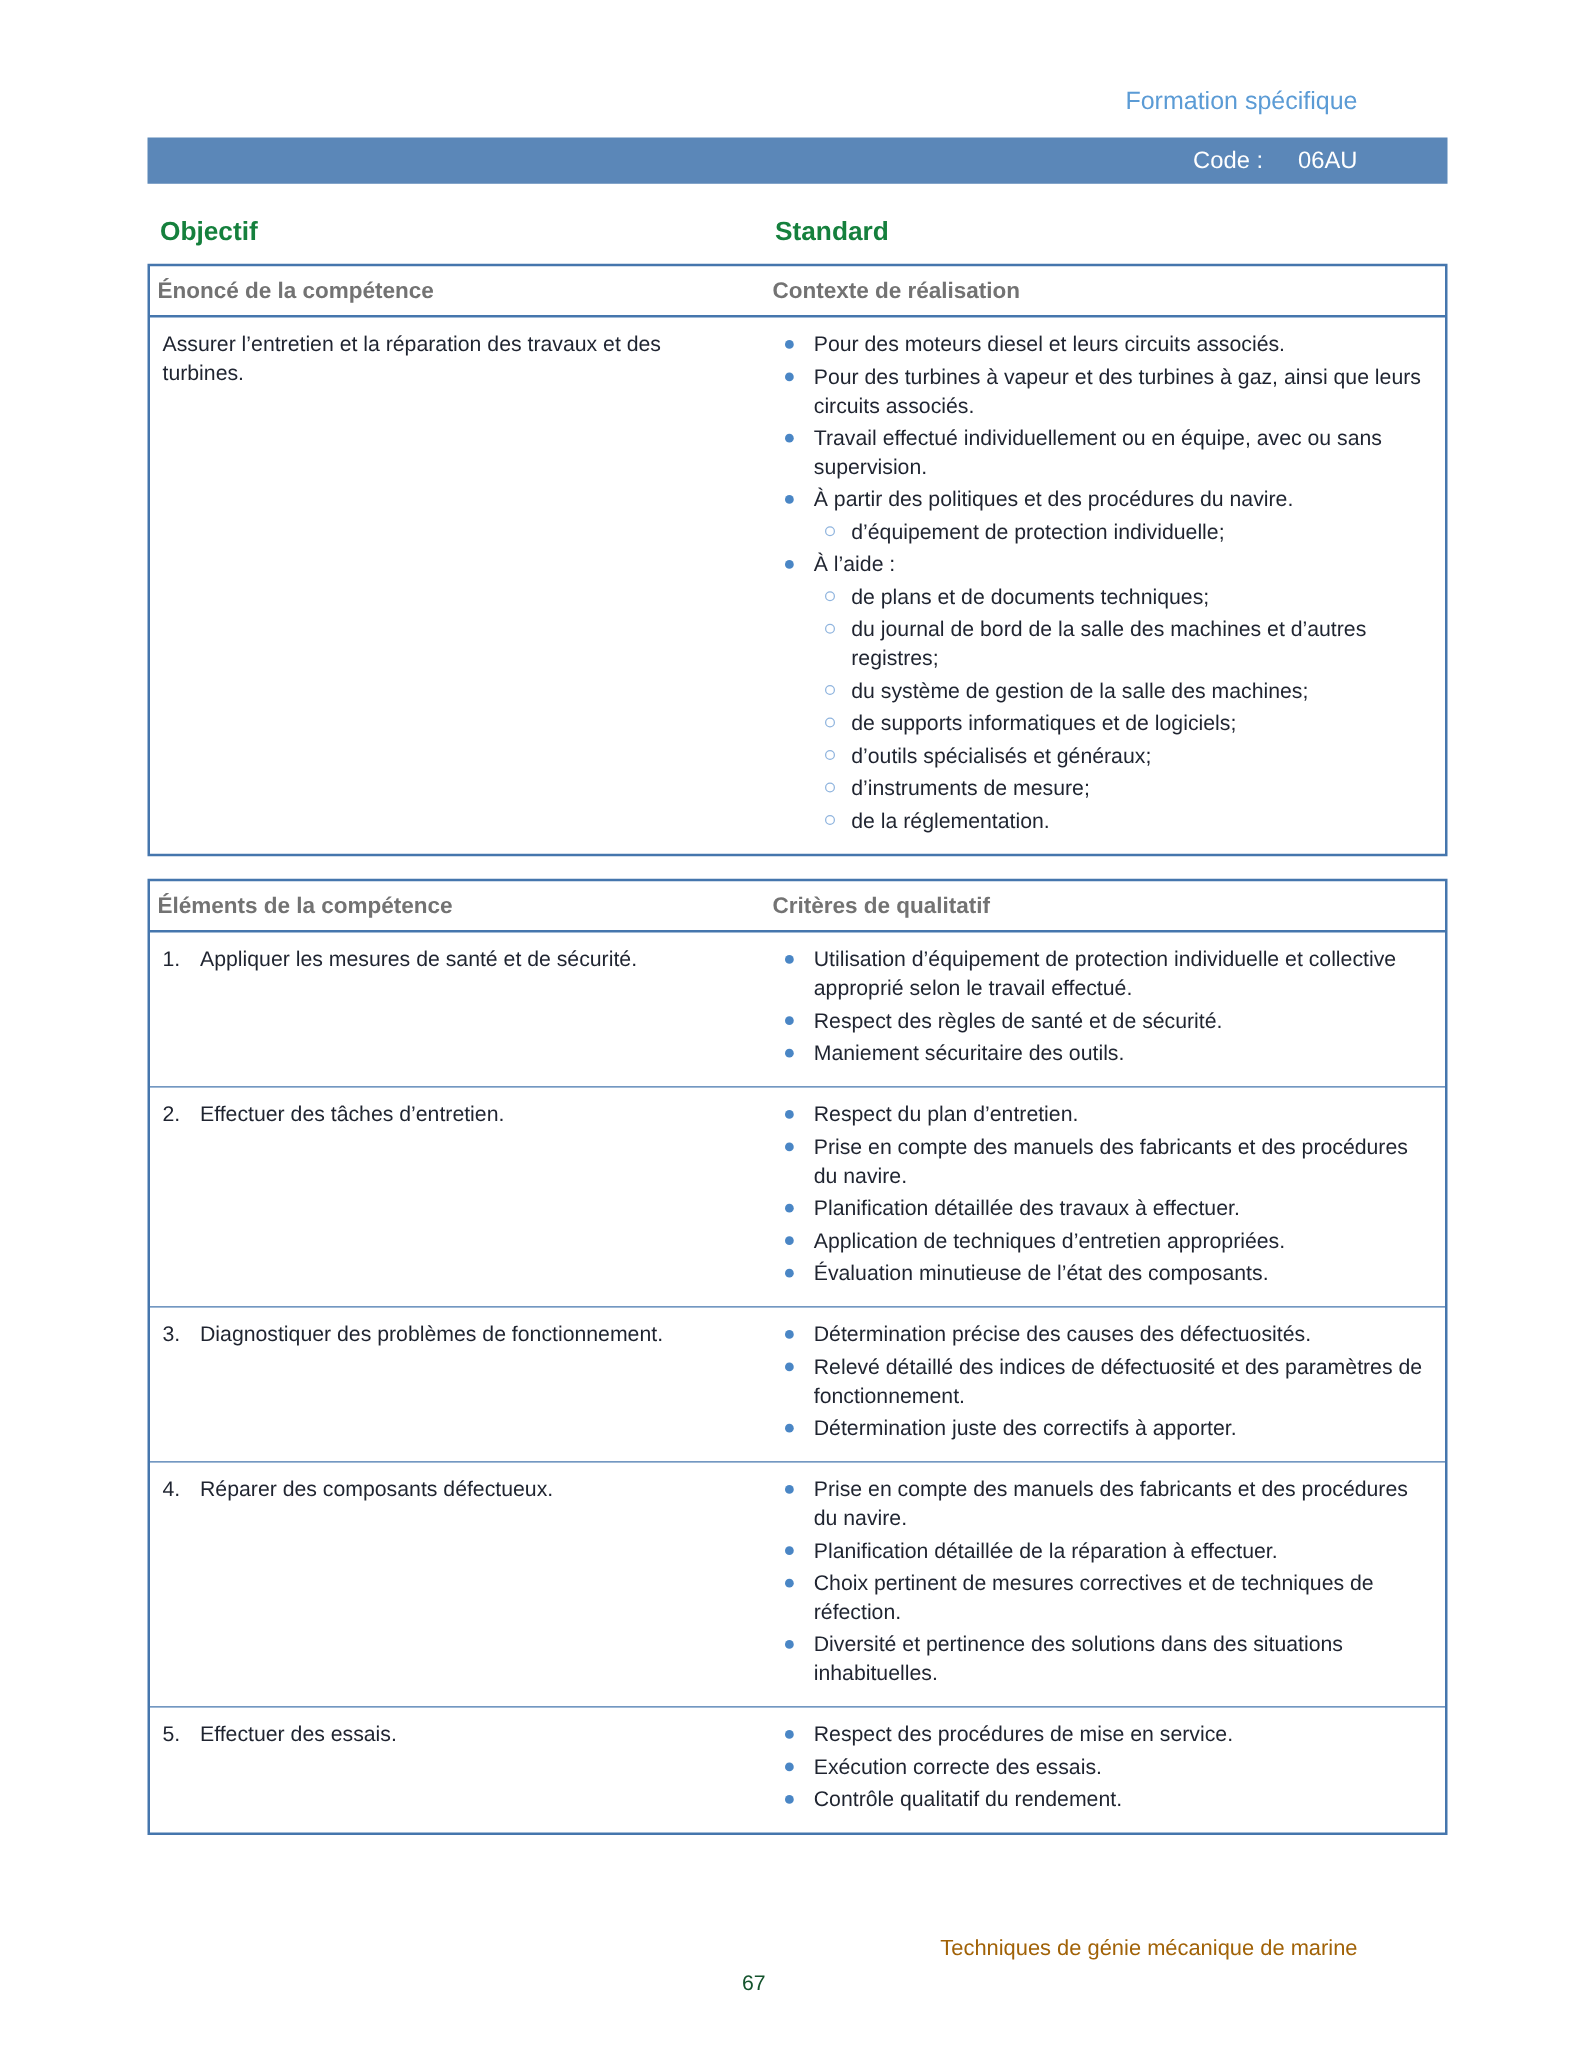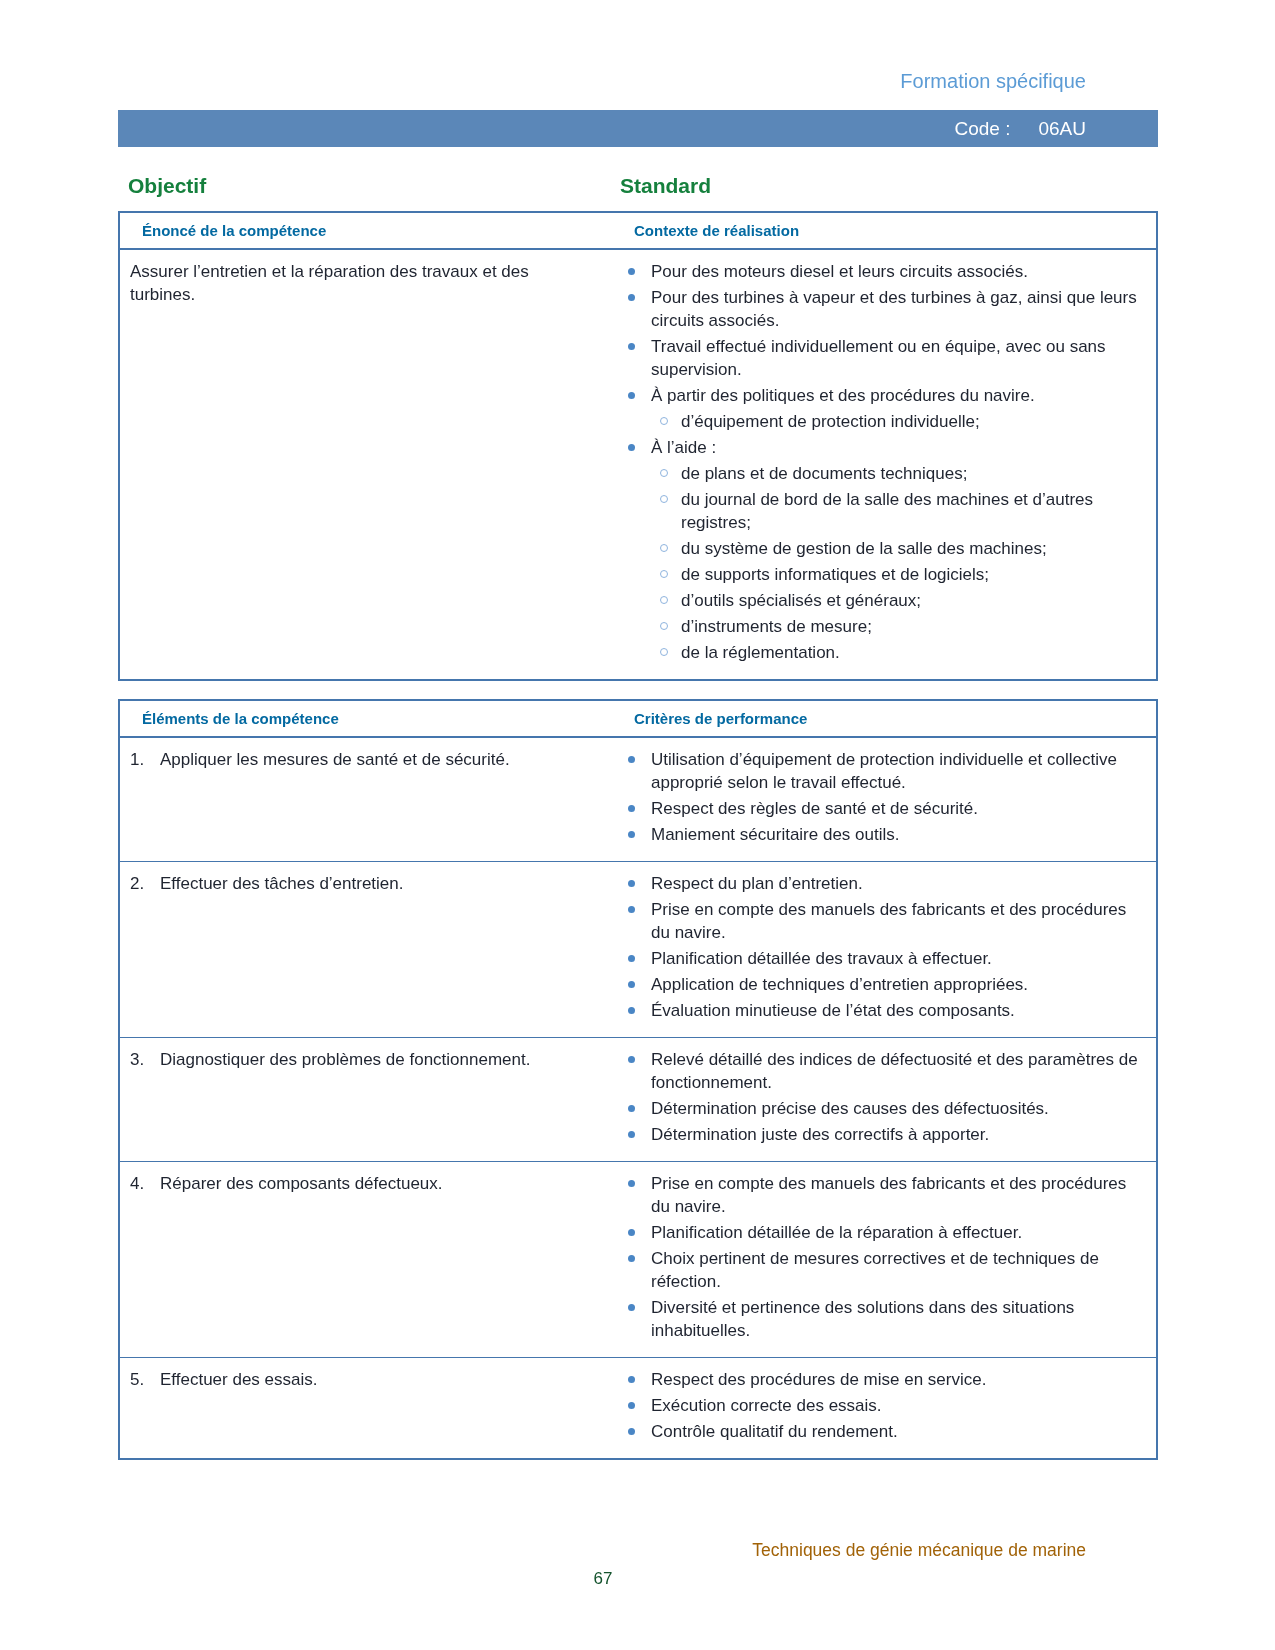--- a/index.html
+++ b/index.html
@@ -18,21 +18,21 @@
   .code-banner .code-label{margin-right:28px;}
 
   
   .col-headings{display:grid;grid-template-columns:492px 1fr;margin-top:27px;}
   .col-headings .h{color:#15803d;font-size:21px;font-weight:700;padding-left:10px;}
 
   
   .table{border:2px solid #4576ad;margin-top:13px;background:#fff;}
   .table + .table{margin-top:18px;}
   .thead{display:grid;grid-template-columns:492px 1fr;border-bottom:2px solid #4576ad;}
-  .th{font-weight:700;font-size:15px;padding:9px 10px 9px 22px;color:#0369a1;}
+  .th{font-weight:700;font-size:18px;padding:9px 10px 9px 6px;color:#737373;}
   .tbody .trow{display:grid;grid-template-columns:492px 1fr;}
   .tbody .trow + .trow{border-top:1px solid #4576ad;}
   .cell{padding:10px 12px 12px 10px;font-size:17px;line-height:23px;}
   .lcell{padding-right:26px;}
   .lcell.numbered{display:flex;}
   .lcell .num{flex:none;width:30px;}
   .rcell{padding-left:6px;}
 
   
   .bullet{display:flex;margin-bottom:3px;}
@@ -129,21 +129,21 @@
                 <span class="btxt">de la réglementation.</span>
               </div>
             </div>
           </div>
         </div>
     </div>
 
     <div class="table">
       <div class="thead">
         <div class="th">Éléments de la compétence</div>
-        <div class="th">Critères de performance</div>
+        <div class="th">Critères de qualitatif</div>
       </div>
       <div class="tbody">
           <div class="trow">
             <div class="cell lcell numbered">
               <span class="num">1.</span>
               <span>Appliquer les mesures de santé et de sécurité.</span>
             </div>
             <div class="cell rcell">
               <div class="bullet l1">
                 <span class="dot"></span>
@@ -188,25 +188,25 @@
             </div>
           </div>
           <div class="trow">
             <div class="cell lcell numbered">
               <span class="num">3.</span>
               <span>Diagnostiquer des problèmes de fonctionnement.</span>
             </div>
             <div class="cell rcell">
               <div class="bullet l1">
                 <span class="dot"></span>
+                <span class="btxt">Détermination précise des causes des défectuosités.</span>
+              </div>
+              <div class="bullet l1">
+                <span class="dot"></span>
                 <span class="btxt">Relevé détaillé des indices de défectuosité et des paramètres de fonctionnement.</span>
-              </div>
-              <div class="bullet l1">
-                <span class="dot"></span>
-                <span class="btxt">Détermination précise des causes des défectuosités.</span>
               </div>
               <div class="bullet l1">
                 <span class="dot"></span>
                 <span class="btxt">Détermination juste des correctifs à apporter.</span>
               </div>
             </div>
           </div>
           <div class="trow">
             <div class="cell lcell numbered">
               <span class="num">4.</span>

